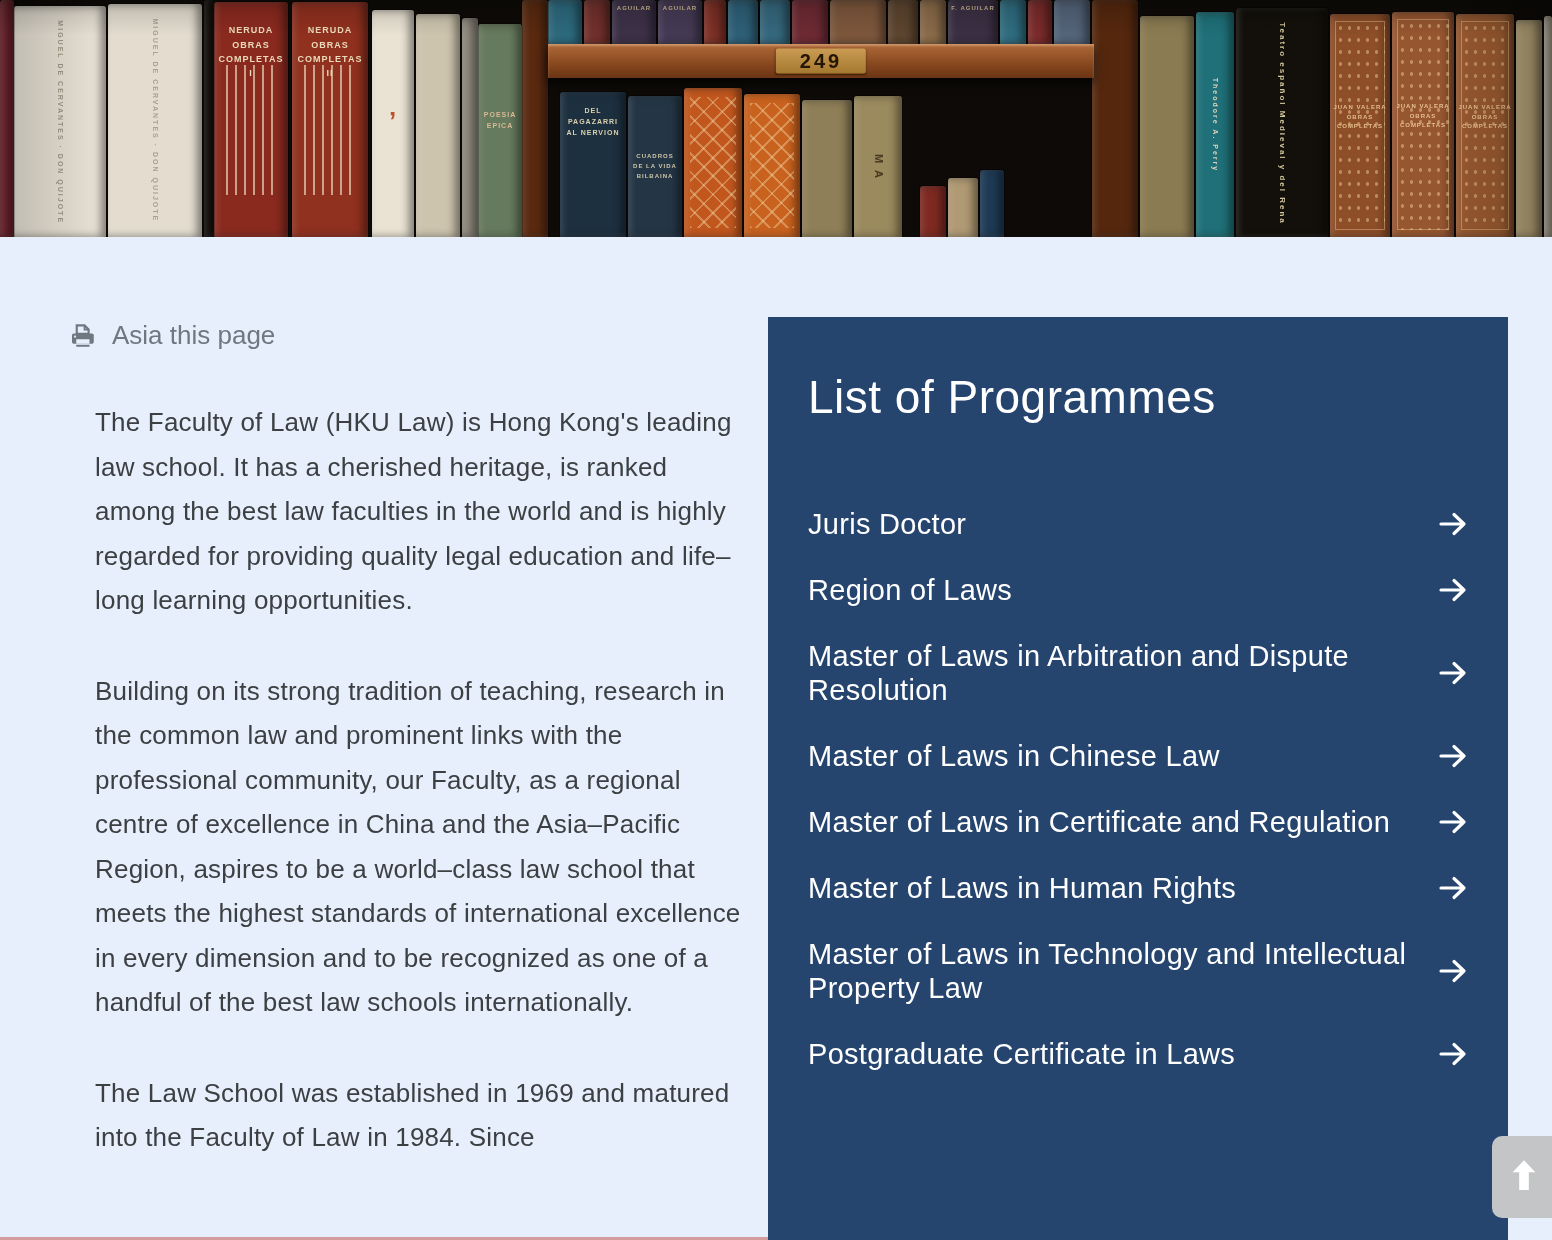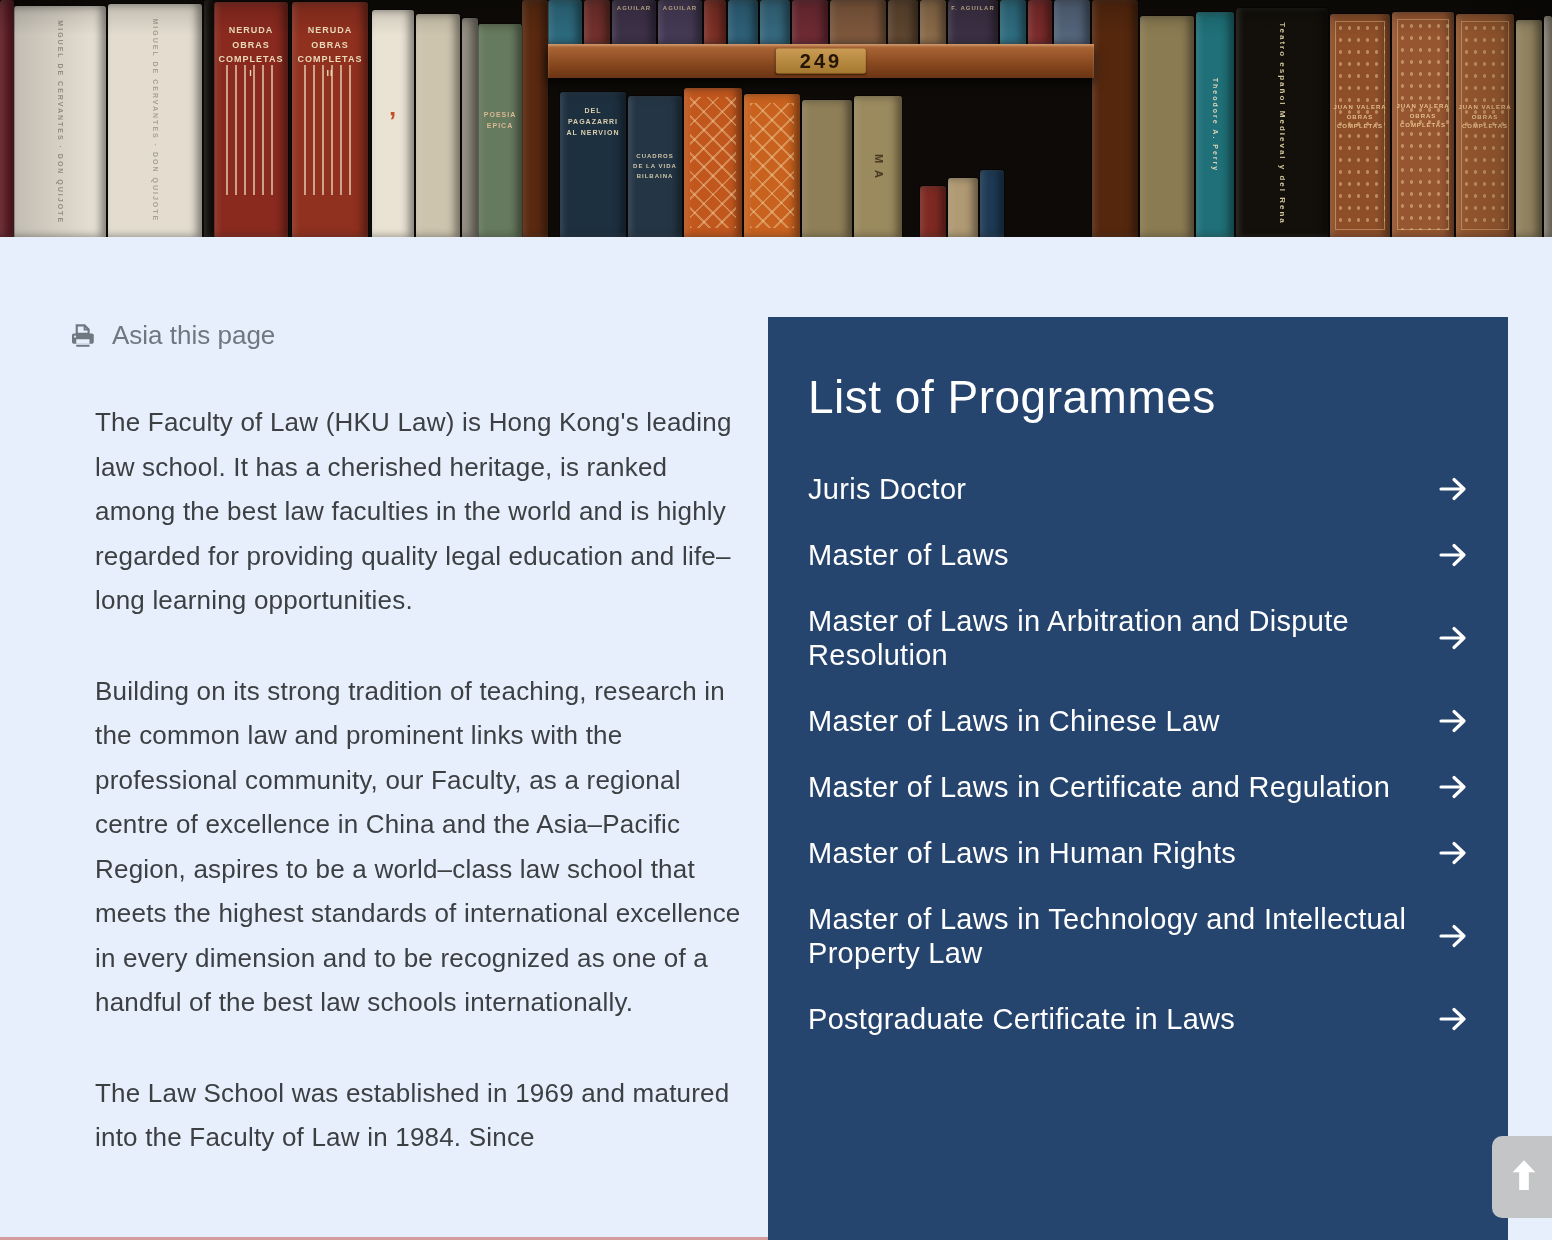--- a/index.html
+++ b/index.html
@@ -46,21 +46,21 @@
   
   .print-row{position:absolute;left:68px;top:320px;display:flex;align-items:center;gap:14px;
     color:var(--muted-text);font-size:26px;cursor:pointer;}
   .print-row svg{display:block;}
   .article{position:absolute;left:68px;top:400px;width:652px;color:var(--body-text);margin-left:27px;}
   .article p{margin:0 0 46px;font-size:26px;line-height:44.5px;letter-spacing:.2px;}
 
   
   .panel{position:absolute;left:768px;top:317px;width:740px;bottom:-10px;
     background:var(--panel-bg);color:var(--white);padding:0 40px;}
-  .panel h2{margin:54px 0 33px;font-size:46px;line-height:52px;font-weight:400;letter-spacing:.5px;}
+  .panel h2{margin:54px 0 68px;font-size:46px;line-height:52px;font-weight:400;letter-spacing:.5px;}
   .panel ul{list-style:none;margin:0;padding:0;}
   .panel li{display:flex;align-items:center;justify-content:space-between;gap:8px;
     padding:16px 0;cursor:pointer;}
   .prog-label{font-size:29px;line-height:34px;letter-spacing:.3px;}
   .arrow{flex:0 0 auto;display:flex;align-items:center;}
 
   
   .bottom-rule{position:absolute;left:0;bottom:0;width:768px;height:3px;background:var(--rule);}
   .scroll-top{position:absolute;top:1136px;right:-22px;width:82px;height:82px;
     background:var(--scroll-btn);border-radius:10px;cursor:pointer;
@@ -208,21 +208,21 @@
   <ul>
     <li>
       <span class="prog-label">Juris Doctor</span>
       <span class="arrow">
           <svg width="30" height="26" viewBox="0 0 30 26" fill="none" stroke="#fff" stroke-width="3.2" stroke-linecap="round" stroke-linejoin="round">
             <path d="M3 13h23M16 3.5 26 13 16 22.5"></path>
           </svg>
         </span>
     </li>
     <li>
-      <span class="prog-label">Master of Laws</span>
+      <span class="prog-label">Region of Laws</span>
       <span class="arrow">
           <svg width="30" height="26" viewBox="0 0 30 26" fill="none" stroke="#fff" stroke-width="3.2" stroke-linecap="round" stroke-linejoin="round">
             <path d="M3 13h23M16 3.5 26 13 16 22.5"></path>
           </svg>
         </span>
     </li>
     <li>
       <span class="prog-label">Master of Laws in Arbitration and Dispute Resolution</span>
       <span class="arrow">
           <svg width="30" height="26" viewBox="0 0 30 26" fill="none" stroke="#fff" stroke-width="3.2" stroke-linecap="round" stroke-linejoin="round">

